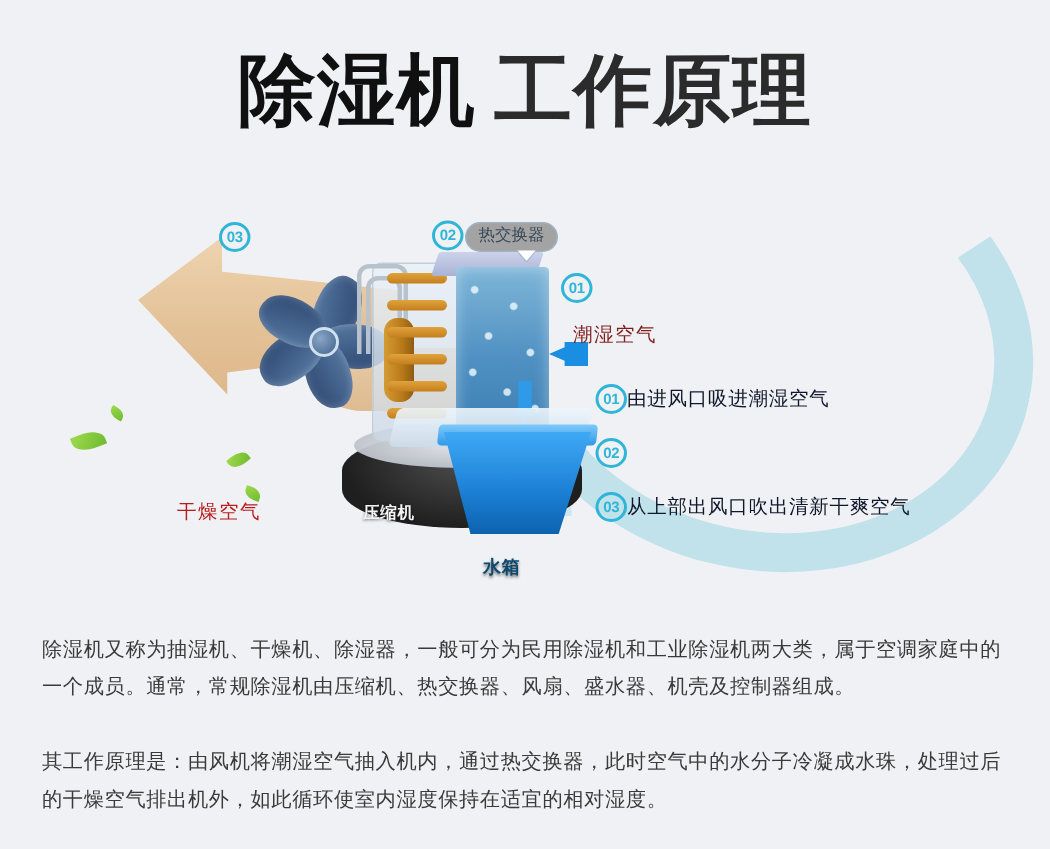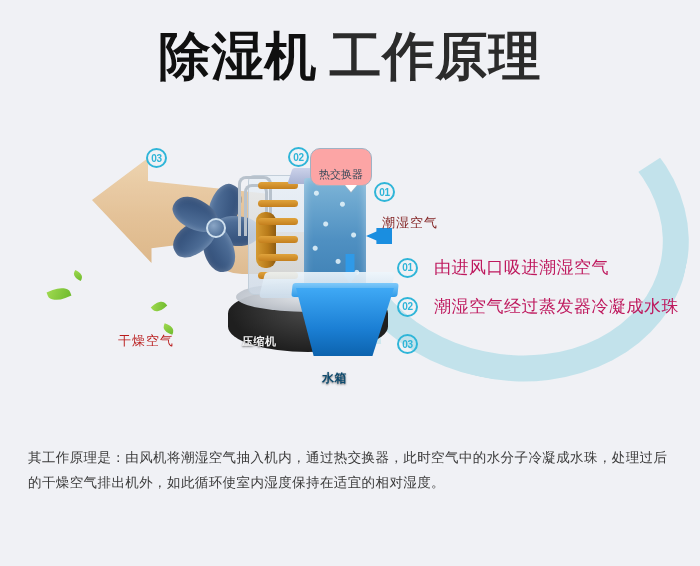--- a/index.html
+++ b/index.html
@@ -20,21 +20,20 @@
     text-align: center;
   }
   .title-text {
     display: inline-block;
     font-size: 52px;
     font-weight: bold;
     letter-spacing: 1px;
     line-height: 62px;
     color: #1b1b1b;
     white-space: nowrap;
-    font-family: Liberation Mono, monospace;
   }
   .title-part-1 { color: #101010; }
   .title-part-2 { color: #2b2b2b; margin-left: 12px; }
 
   
   #illustration {
     position: absolute;
     top: 120px; left: 0;
     width: 700px; height: 280px;
   }
@@ -259,22 +258,22 @@
     text-shadow: 0 1px 2px rgba(0,0,0,.55);
     margin-top: 48px;
   }
   .label-compressor { left: 242px; top: 166px; color:#f3f3f3; }
   .label-tank { left: 322px; top: 202px; color:#0c4a6e; font-size:12px; }
 
   
   .bubble {
     position: absolute;
     left: 310px; top: 28px;
-    padding: 18px 8px 3px;
-    background: #fca5a5;
+    padding: 0 8px 3px;
+    background: #a3a3a3;
     border: 1px solid #9fb2c4;
     border-radius: 10px;
     font-size: 11px;
     color: #3b4a5a;
     white-space: nowrap;
   }
   .bubble::after {
     content: "";
     position: absolute;
     left: 34px; bottom: -7px;
@@ -319,23 +318,23 @@
     position: absolute;
     left: 397px; top: 256px;
     width: 290px;
   }
   .step-row {
     display: flex;
     align-items: center;
     margin-bottom: 16px;
   }
   .step-text {
-    margin-left: 16px;
-    font-size: 17px;
-    color: #be185d;
+    margin-left: 0;
+    font-size: 13px;
+    color: #0f172a;
     letter-spacing: .5px;
     white-space: nowrap;
   }
 
   
   #description {
     position: absolute;
     left: 28px; top: 420px;
     width: 648px;
   }
@@ -412,22 +411,23 @@
   <div class="humid-air-label">潮湿空气</div>
 </div>
 
 <div id="step-list">
   <div class="step-row">
     <span class="badge">01</span>
     <span class="step-text">由进风口吸进潮湿空气</span>
   </div>
   <div class="step-row">
     <span class="badge">02</span>
-    <span class="step-text">潮湿空气经过蒸发器冷凝成水珠</span>
   </div>
   <div class="step-row">
     <span class="badge">03</span>
+    <span class="step-text">从上部出风口吹出清新干爽空气</span>
   </div>
 </div>
 
 <div id="description">
+  <p class="desc-para">除湿机又称为抽湿机、干燥机、除湿器，一般可分为民用除湿机和工业除湿机两大类，属于空调家庭中的一个成员。通常，常规除湿机由压缩机、热交换器、风扇、盛水器、机壳及控制器组成。</p>
   <p class="desc-para">其工作原理是：由风机将潮湿空气抽入机内，通过热交换器，此时空气中的水分子冷凝成水珠，处理过后的干燥空气排出机外，如此循环使室内湿度保持在适宜的相对湿度。</p>
 </div>
 
 </body></html>

